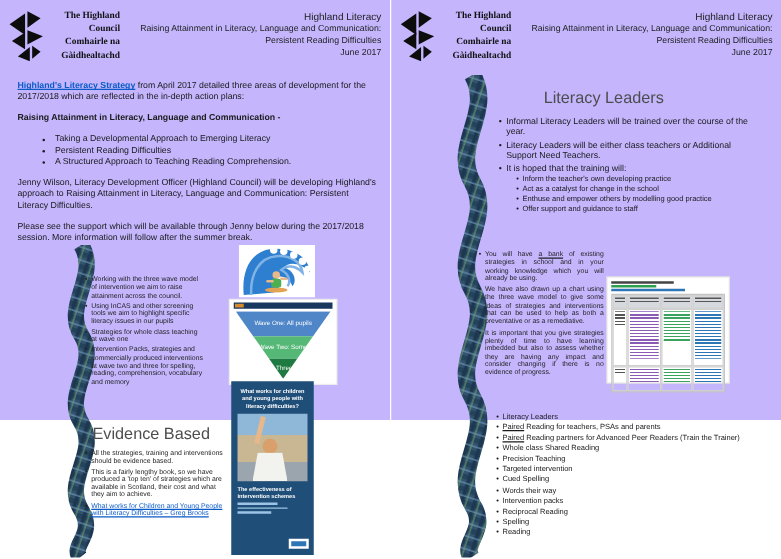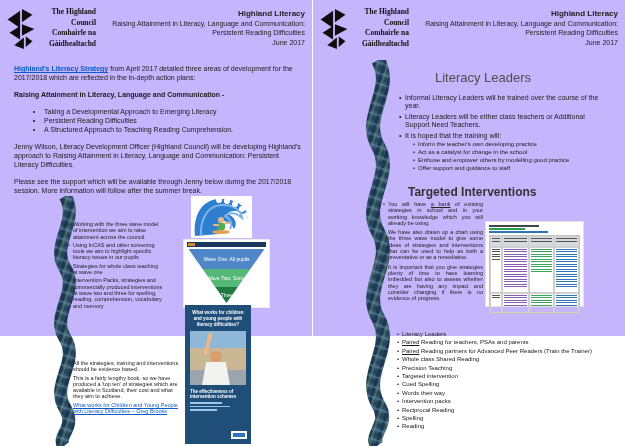--- a/index.html
+++ b/index.html
@@ -10,21 +10,21 @@
   #page-right { left:313px; }
 
   
   .hdr-logo { position:absolute; top:7px; left:6px; display:flex; align-items:flex-start; }
   .logo-glyph { width:30px; height:42px; }
   .logo-text { width:58px; margin-left:2px; text-align:right;
                font-family:"Liberation Serif", "DejaVu Serif", serif; font-weight:bold;
                font-size:7.5px; line-height:10.5px; color:#111; }
   .hdr-text { position:absolute; top:9px; right:7px; text-align:right; font-size:7px;
               line-height:9.5px; white-space:nowrap; color:#222; }
-  .hdr-title { font-weight:bold; font-size:8px; }
+  .hdr-title { font-weight:normal; font-size:8px; }
 
   
   .intro { position:absolute; left:14px; top:64px; width:290px; font-size:7px; line-height:9px; }
   .intro .par { margin:0 0 8px 0; }
   .intro ul { margin:0 0 8px 0; padding-left:30px; }
   .bold { font-weight:bold; }
   .link { color:#0b5bc8; text-decoration:underline; }
   .link-bold { font-weight:bold; }
   .u { text-decoration:underline; }
 
@@ -190,20 +190,21 @@
 
     <div id="pyramid">
       <div class="pyr-caption"></div>
       <div class="pyr-tri">
         <div class="band band1">Wave One: All pupils</div>
         <div class="band band2">Wave Two: Some</div>
         <div class="band band3">Wave Three: Few</div>
       </div>
     </div>
 
+    <div class="sec-title" id="eb-title">Evidence Based</div>
     <div class="small-list" id="eb-list">
       <div class="li">All the strategies, training and interventions should be evidence based.</div>
       <div class="li">This is a fairly lengthy book, so we have produced a 'top ten' of strategies which are available in Scotland, their cost and what they aim to achieve.</div>
       <div class="li">
         <span class="link">What works for Children and Young People with Literacy Difficulties – Greg Brooks</span>
       </div>
     </div>
 
     <div id="book">
       <div class="book-title">What works for children and young people with literacy difficulties?</div>
@@ -268,21 +269,20 @@
         <span>It is hoped that the training will:</span>
         <div class="sub-list">
           <div class="li">Inform the teacher's own developing practice</div>
           <div class="li">Act as a catalyst for change in the school</div>
           <div class="li">Enthuse and empower others by modelling good practice</div>
           <div class="li">Offer support and guidance to staff</div>
         </div>
       </div>
     </div>
 
-    <div class="sec-title" id="ti-title">Targeted Interventions</div>
     <div class="small-list" id="ti-list">
       <div class="li">
         <span>You will have </span><span class="u">a bank</span><span> of existing strategies in school and in your working knowledge which you will already be using.</span>
       </div>
       <div class="li">We have also drawn up a chart using the three wave model to give some ideas of strategies and interventions that can be used to help as both a preventative or as a remediative.</div>
       <div class="li">It is important that you give strategies plenty of time to have learning imbedded but also to assess whether they are having any impact and consider changing if there is no evidence of progress.</div>
     </div>
 
     <div id="ti-table">
       <div class="tt-line tt-l1"></div>

